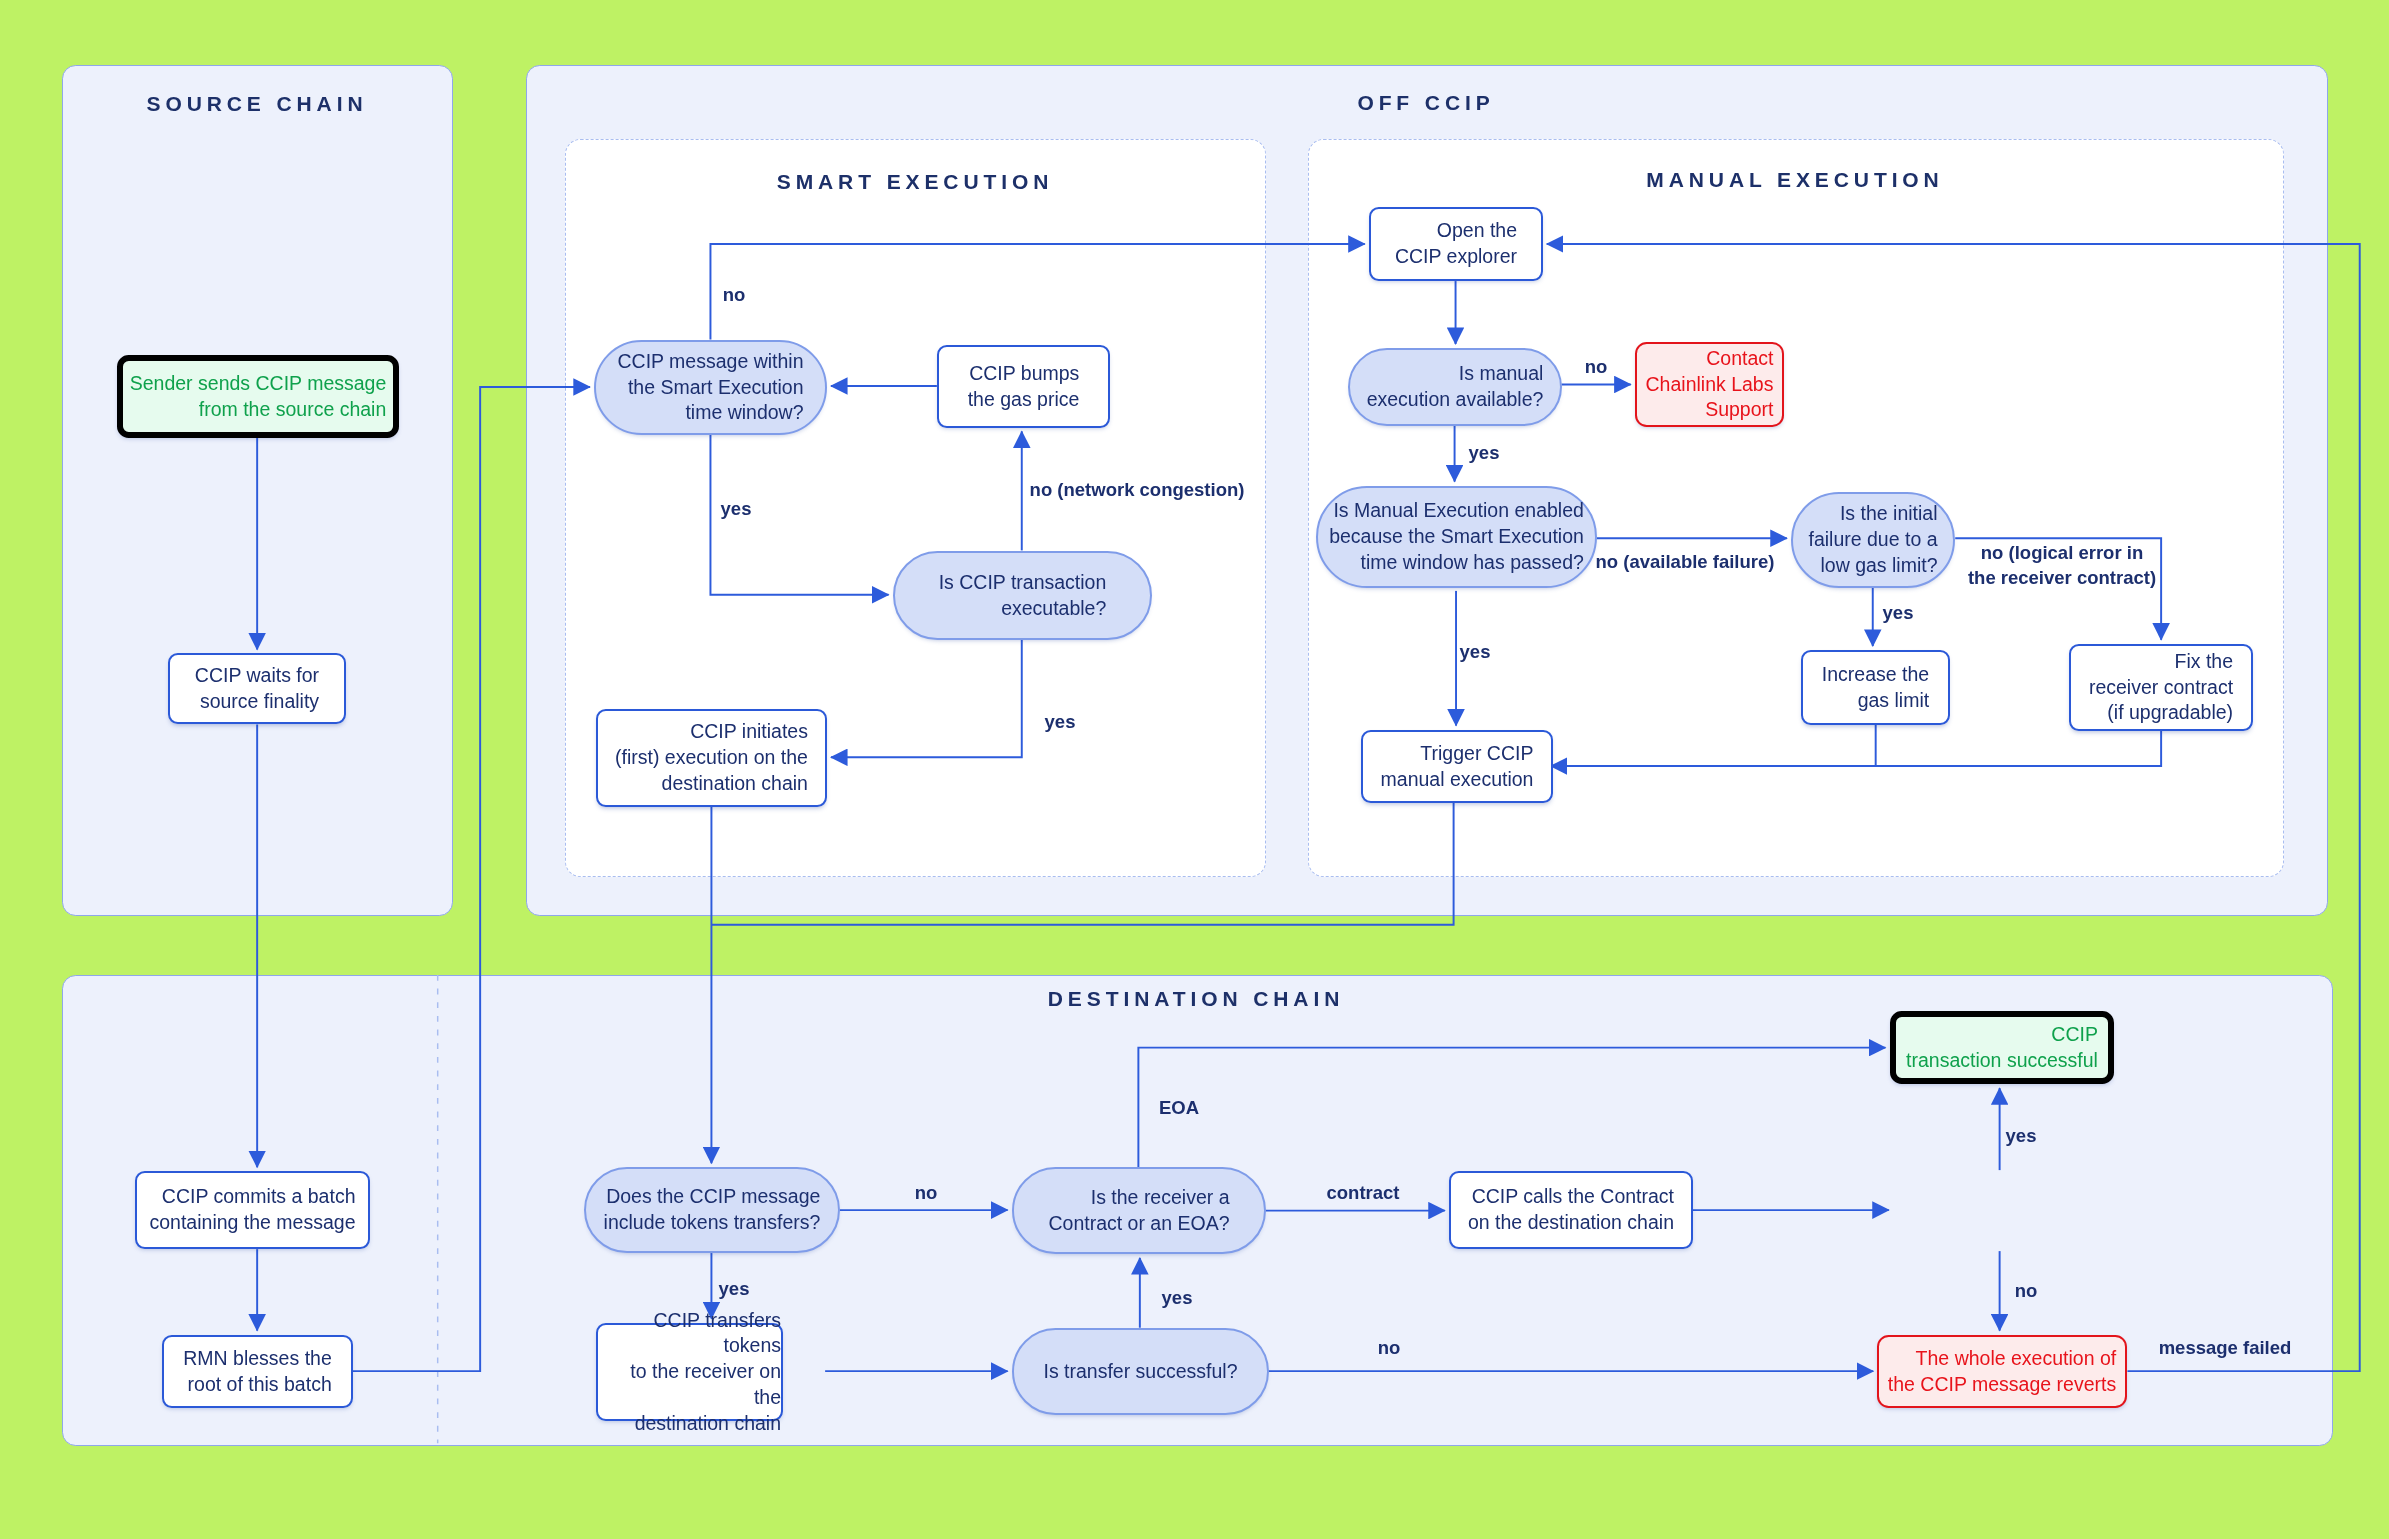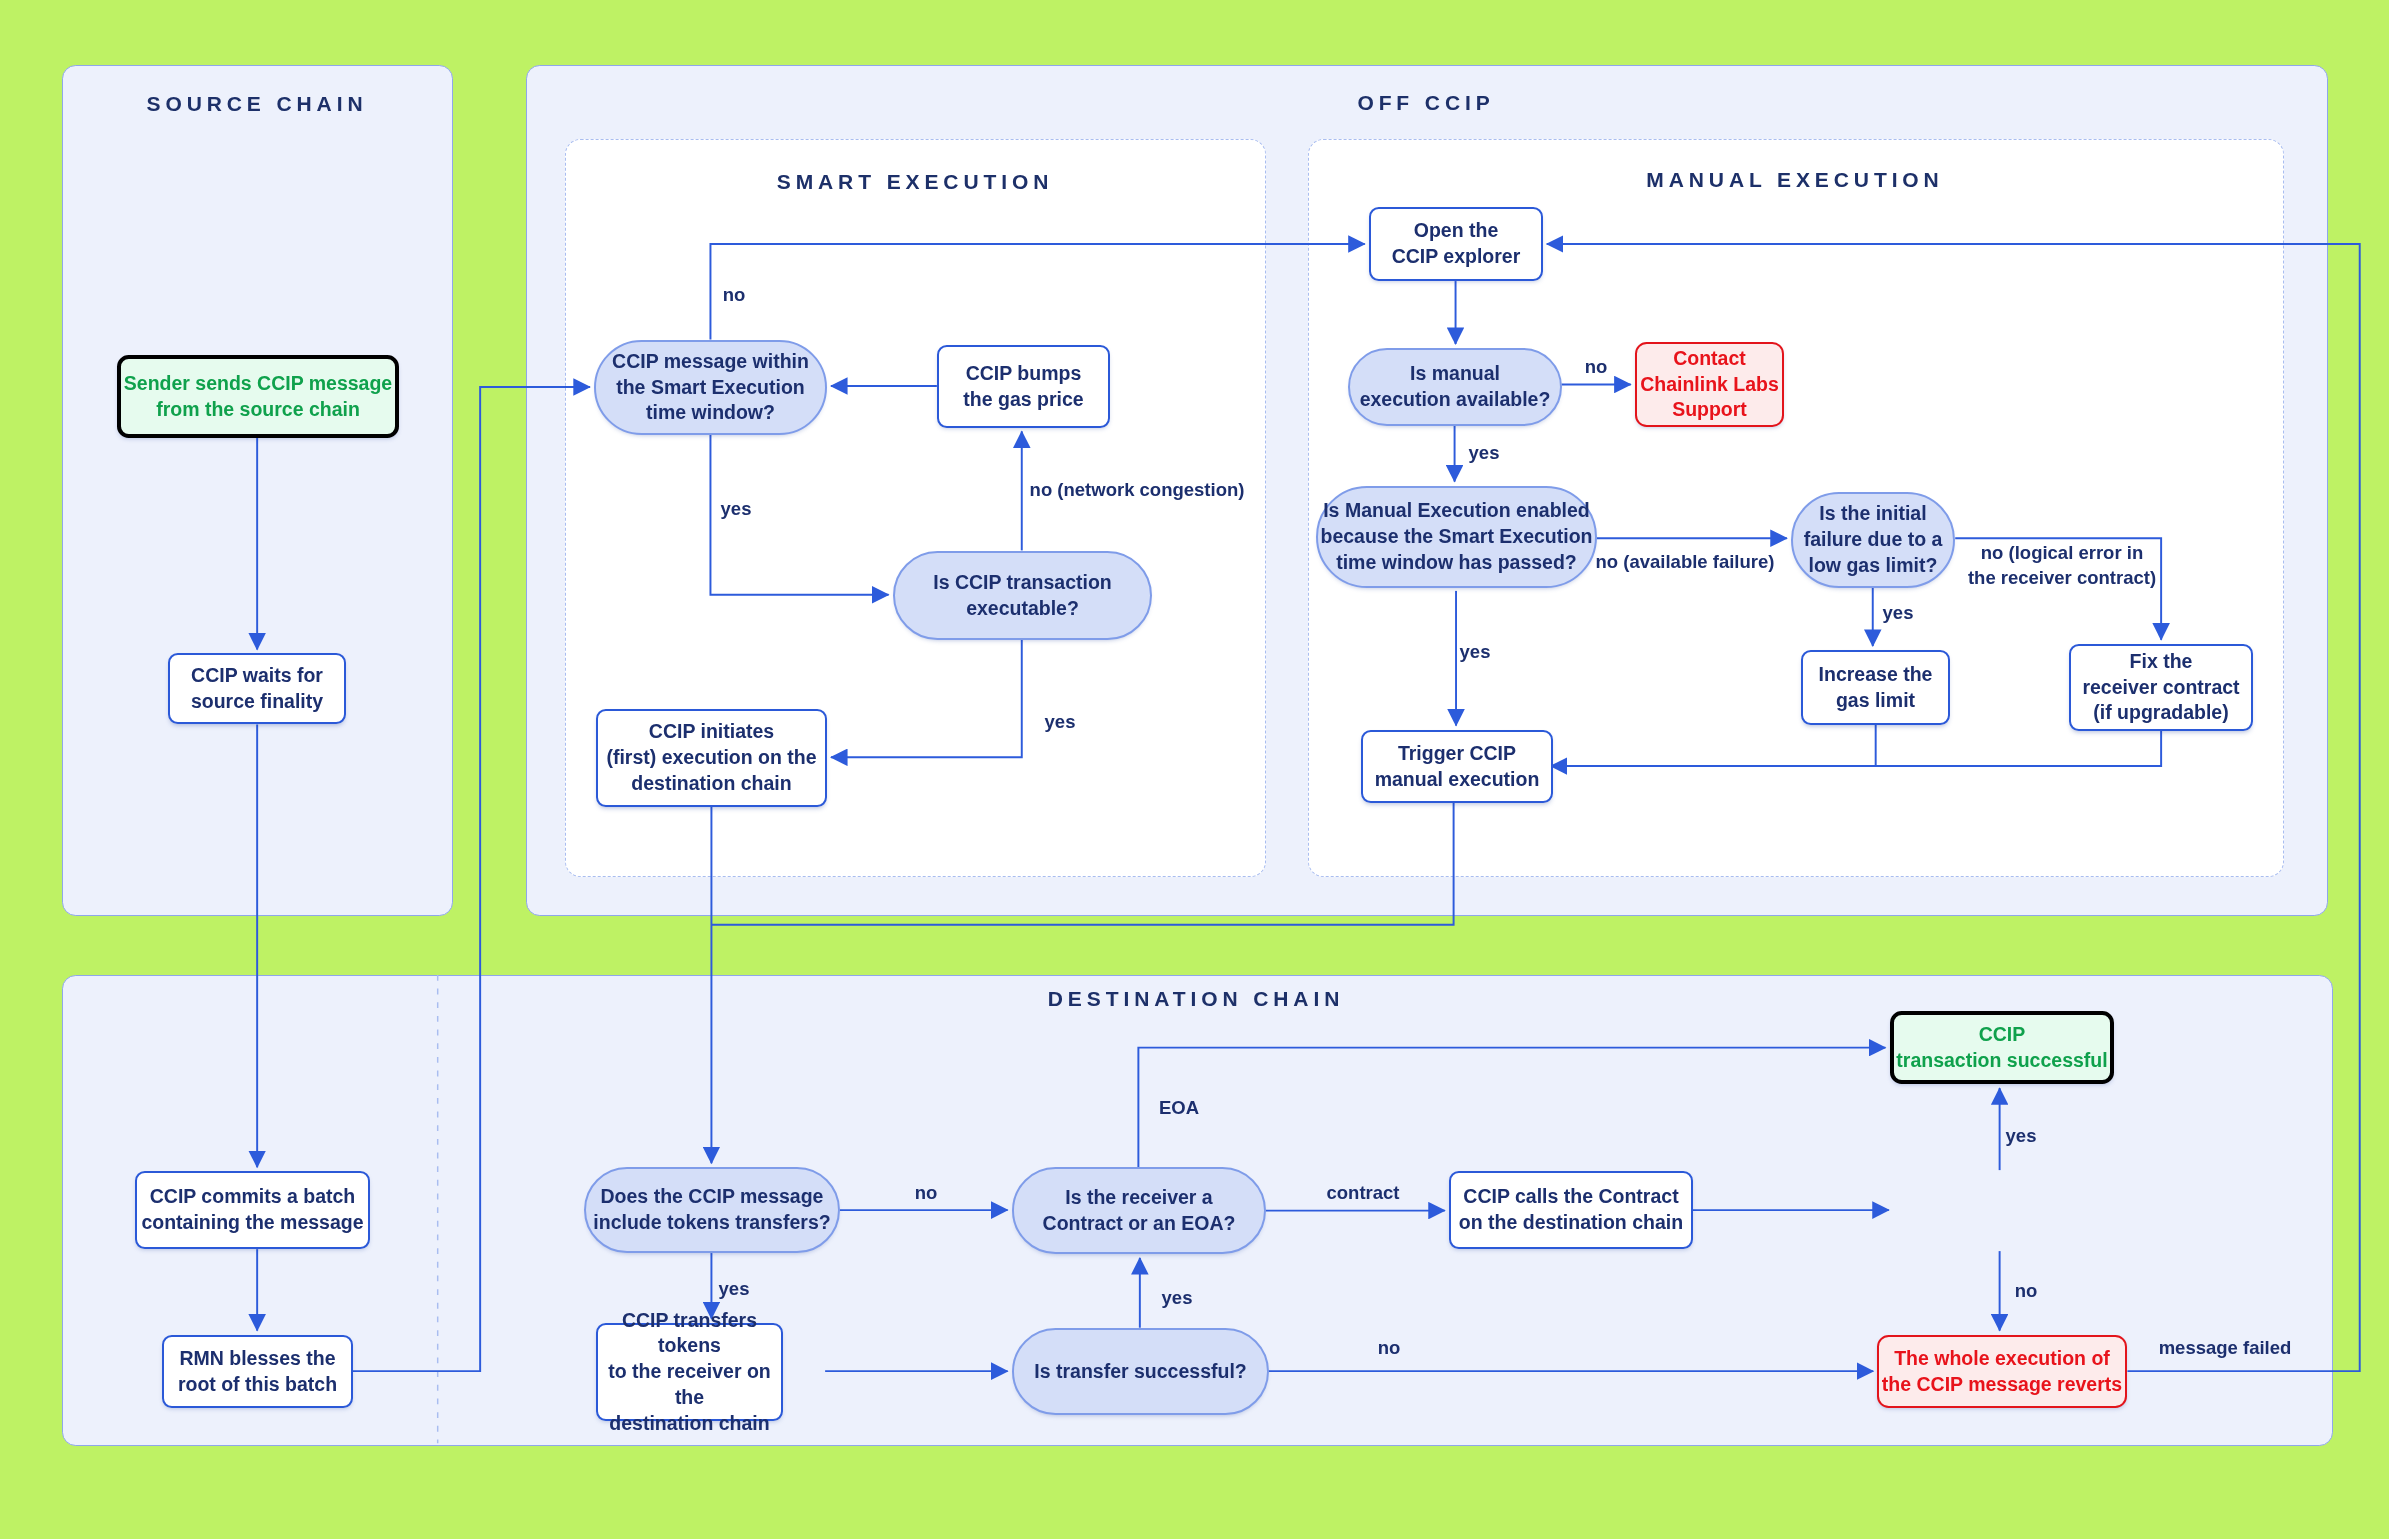--- a/index.html
+++ b/index.html
@@ -8,26 +8,26 @@
 
   .panel{position:absolute;background:#edf1fc;border:1.5px solid #8fa7ea;border-radius:13.7px;}
   .subpanel{position:absolute;background:#ffffff;border:1.5px dashed #a9bdf0;border-radius:15.6px;}
 
   .panel-title{position:absolute;transform:translate(-50%,-50%);font-weight:700;
     font-size:21px;letter-spacing:4.9px;color:#1d3069;white-space:nowrap;}
 
   #edges{position:absolute;left:0;top:0;z-index:3;}
 
   .node{position:absolute;z-index:5;display:flex;align-items:center;justify-content:center;
-    text-align:center;font-weight:700;font-size:19.5px;line-height:1.32;color:#1c2f6e;
+    text-align:right;font-weight:400;font-size:19.5px;line-height:1.32;color:#1c2f6e;
     white-space:pre-line;box-sizing:border-box;
     box-shadow:0 2.9px 4.9px -2.9px rgba(30,60,150,.35);}
   .process{background:#ffffff;border:2px solid #2b59d8;border-radius:9.8px;}
   .decision{background:#d4def8;border:2px solid #7f9ce9;border-radius:488px;}
-  .start{background:#e6fbee;border:4px solid #000000;border-radius:11.7px;color:#0fa14c;}
+  .start{background:#e6fbee;border:6px solid #000000;border-radius:11.7px;color:#0fa14c;}
   .error{background:#fdebeb;border:2px solid #e3141b;border-radius:11.7px;color:#e8131b;}
 
   .elabel{position:absolute;z-index:6;transform:translate(-50%,-50%);font-weight:700;
     font-size:18.5px;color:#1c2f6e;white-space:pre-line;text-align:center;line-height:1.35;}
 </style>
 </head>
 <body>
 
 <div id="canvas">
 

